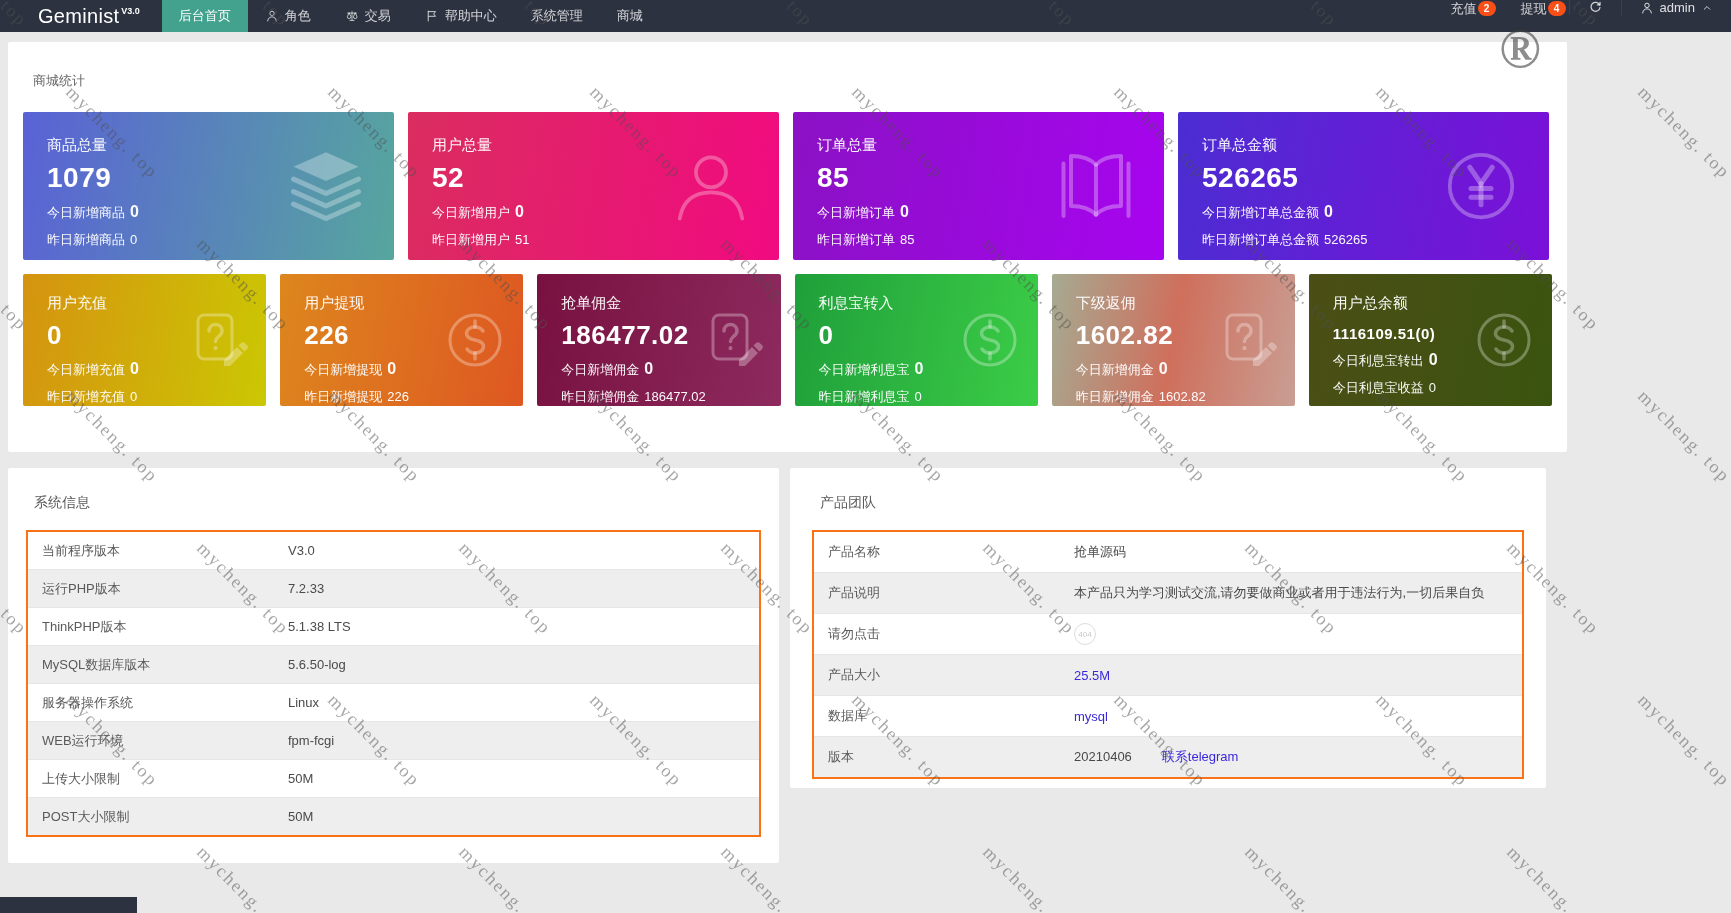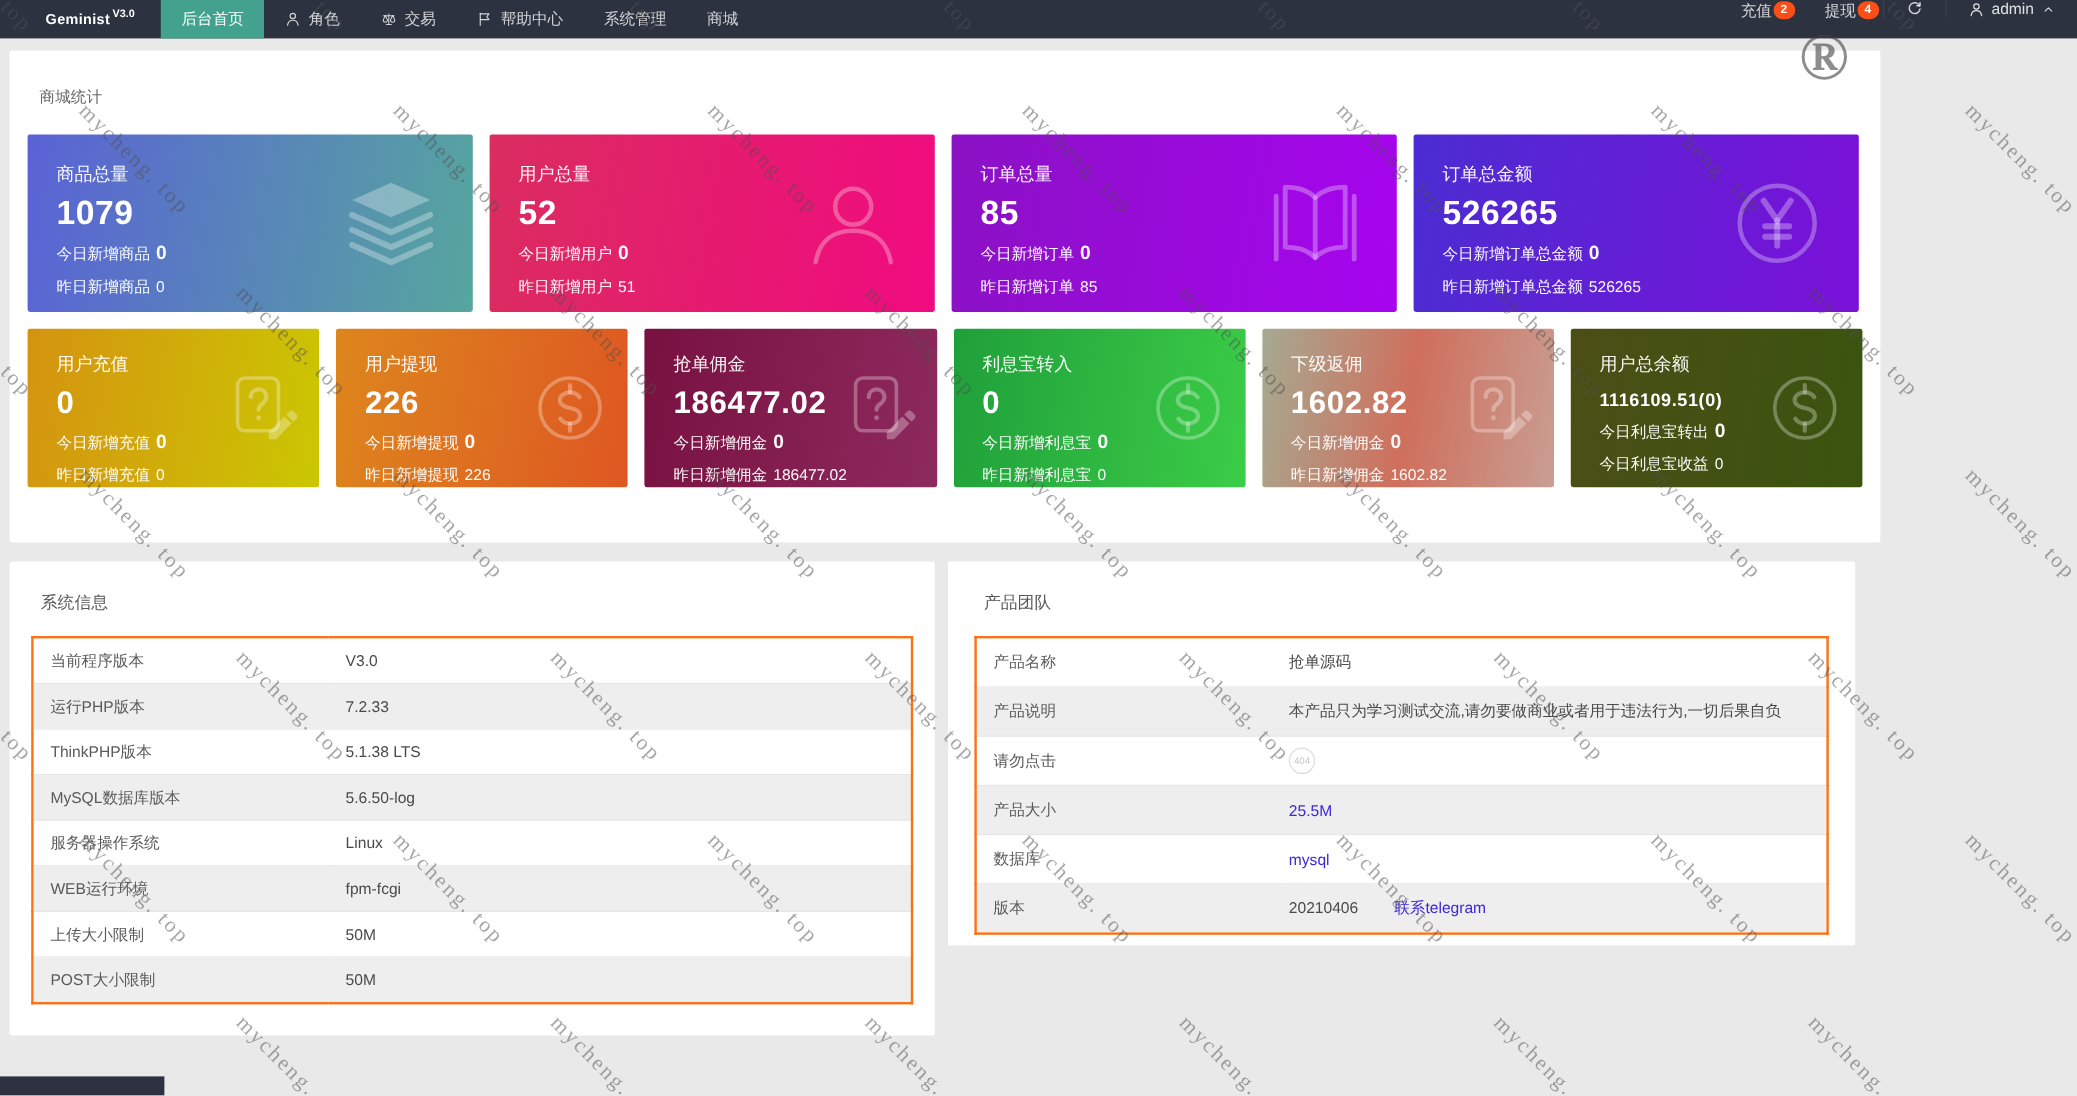--- a/index.html
+++ b/index.html
@@ -8,21 +8,21 @@
     background:#e9e9e9;
     font-family:"Liberation Sans", sans-serif;
     -webkit-font-smoothing:antialiased;
   }
   
   .navbar{
     position:relative;z-index:30;height:32px;background:#2d3240;
     display:flex;align-items:stretch;color:rgba(255,255,255,.78);font-size:13px;
   }
   .logo{display:flex;align-items:center;padding:0 22px 0 38px;color:#fff;cursor:pointer}
-  .logo-text{font-size:12px;font-weight:bold;letter-spacing:.3px}
+  .logo-text{font-size:20px;font-weight:normal;letter-spacing:.3px}
   .logo-ver{font-size:9px;font-weight:bold;margin-left:2px;transform:translateY(-5px)}
   .nav-menu{display:flex;align-items:stretch}
   .nav-item{display:flex;align-items:center;gap:6px;padding:0 17px;cursor:pointer;white-space:nowrap}
   .nav-item.active{background:#42a28d;color:#fff}
   .nav-icon{display:inline-flex;width:14px;height:14px}
   .nav-icon svg{width:100%;height:100%;display:block}
   .nav-right{margin-left:auto;display:flex;align-items:flex-start;}
   .nav-actions{display:flex;align-items:stretch}
   .nav-action{position:relative;display:flex;align-items:center;padding:0 22px;cursor:pointer}
   .badge{

